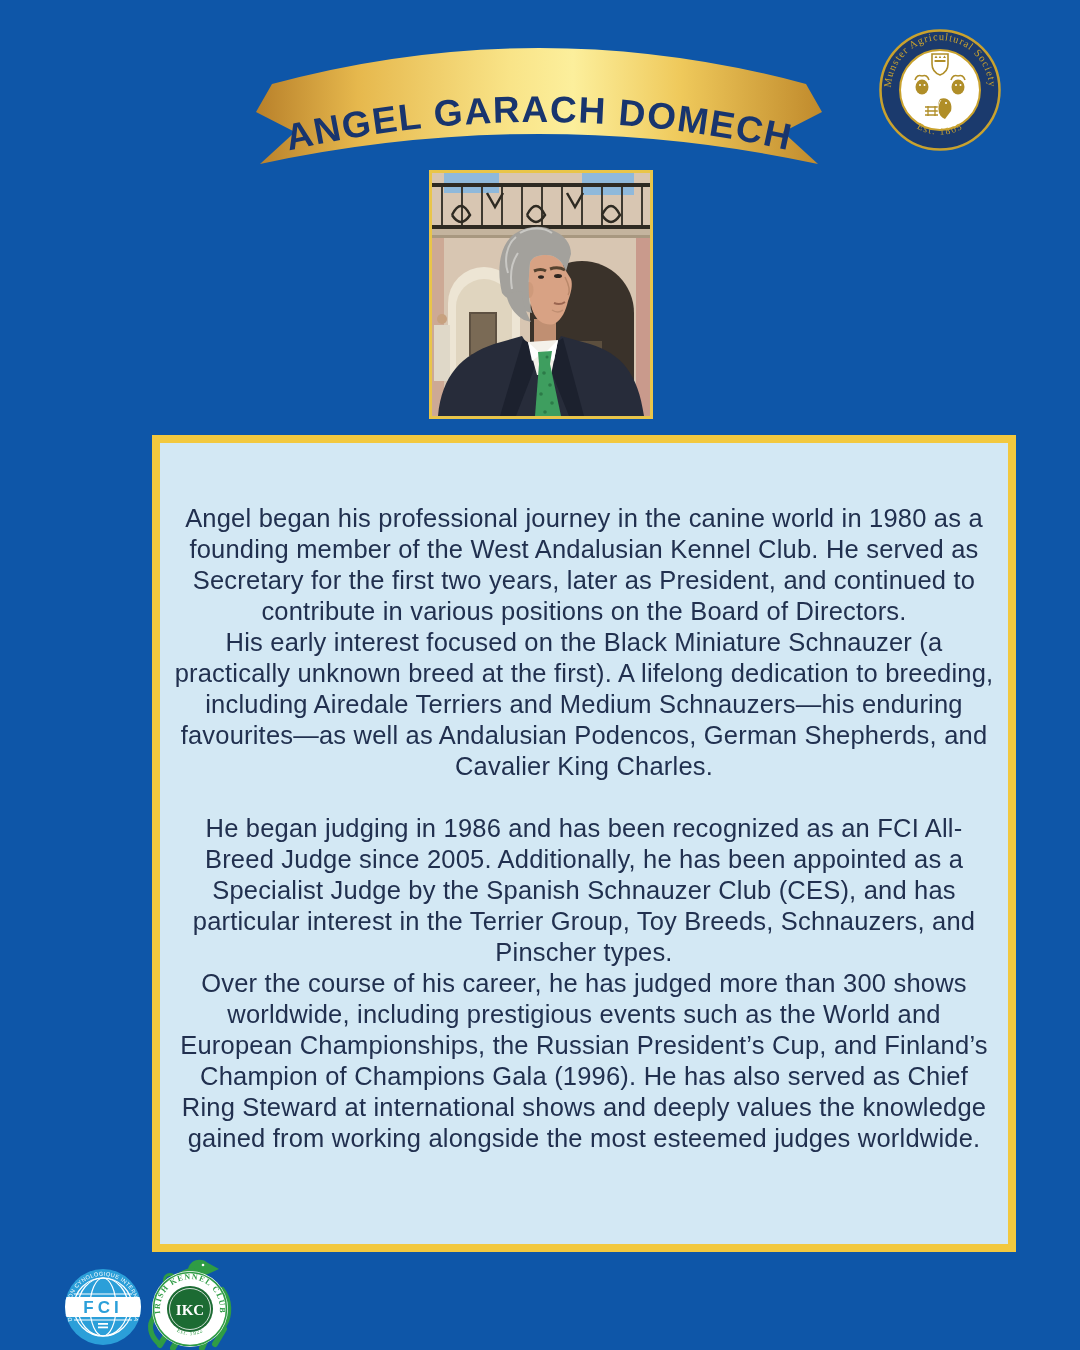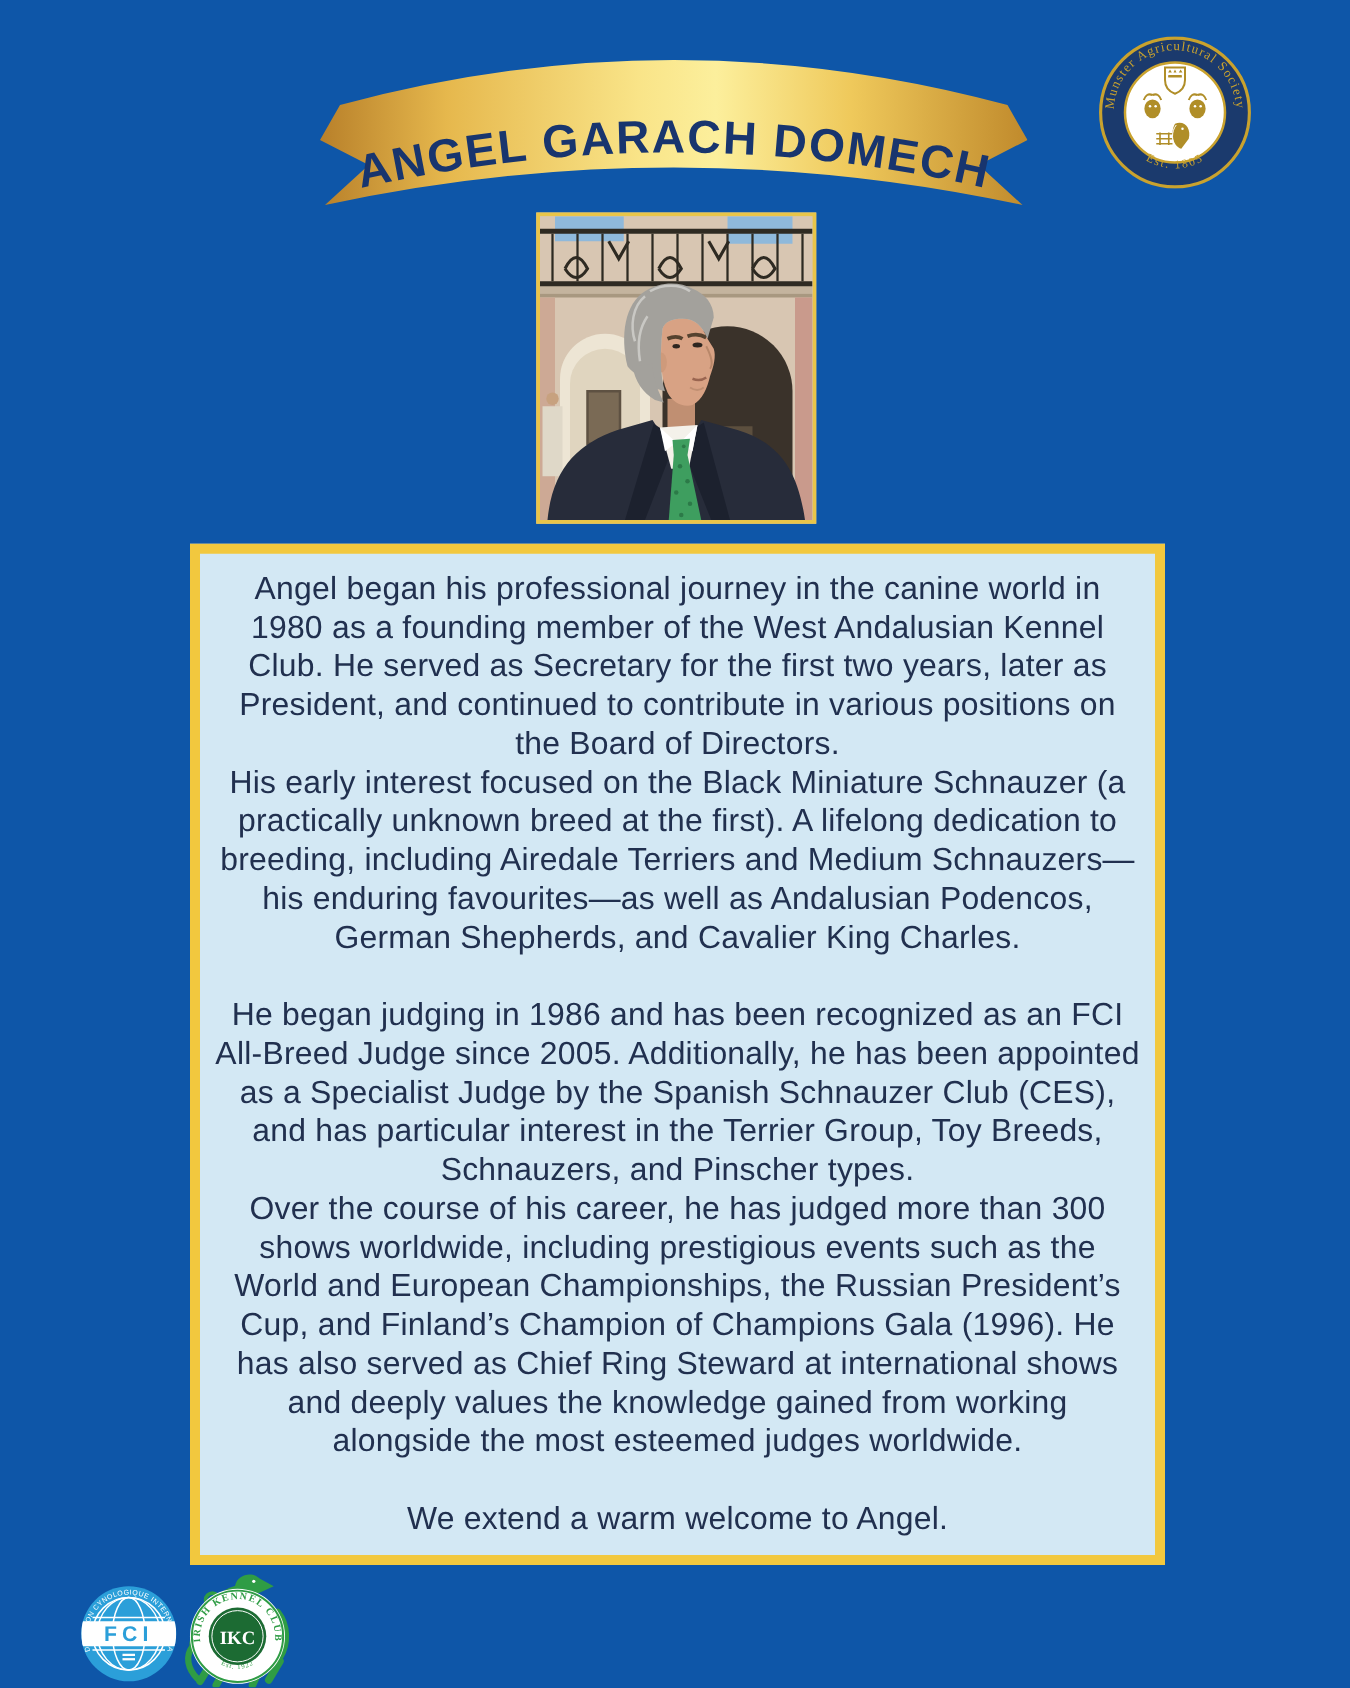--- a/index.html
+++ b/index.html
@@ -2,21 +2,21 @@
 <html><head>
 <meta charset="utf-8">
 <style>
   html,body{margin:0;padding:0;background:#0E56A8;}
   .canvas{position:relative;width:1080px;height:1350px;background:#0E56A8;overflow:hidden;
           font-family:"Liberation Sans",sans-serif;}
   .ribbon-wrap{position:absolute;left:256px;top:26px;width:566px;height:152px;}
   .munster-wrap{position:absolute;left:879px;top:29px;width:122px;height:122px;}
   .photo-frame{position:absolute;left:429px;top:170px;width:218px;height:243px;
                border:3px solid #E9C549;background:#D8C6B2;}
-  .bio-box{position:absolute;left:152px;top:435px;width:780px;min-height:817px;
+  .bio-box{position:absolute;left:152px;top:435px;width:864px;min-height:817px;
            background:#D3E8F4;border:8px solid #F2C83E;box-sizing:border-box;
            display:flex;flex-direction:column;justify-content:center;padding:10px 12px;}
   .bio-box p{margin:0;font-size:25.5px;line-height:31px;color:#21304F;text-align:center;
              font-weight:400;letter-spacing:0.2px;}
   .bio-box p.spacer{height:31px;}
   .fci-wrap{position:absolute;left:64px;top:1268px;width:78px;height:78px;}
   .ikc-wrap{position:absolute;left:140px;top:1255px;width:100px;height:96px;}
 </style>
 </head>
 <body>
@@ -153,21 +153,20 @@
   </div>
 
   <div class="bio-box">
     <div>
         <p>Angel began his professional journey in the canine world in 1980 as a founding member of the West Andalusian Kennel Club. He served as Secretary for the first two years, later as President, and continued to contribute in various positions on the Board of Directors.</p>
         <p>His early interest focused on the Black Miniature Schnauzer (a practically unknown breed at the first). A lifelong dedication to breeding, including Airedale Terriers and Medium Schnauzers—his enduring favourites—as well as Andalusian Podencos, German Shepherds, and Cavalier King Charles.</p>
         <p class="spacer"></p>
         <p>He began judging in 1986 and has been recognized as an FCI All-Breed Judge since 2005. Additionally, he has been appointed as a Specialist Judge by the Spanish Schnauzer Club (CES), and has particular interest in the Terrier Group, Toy Breeds, Schnauzers, and Pinscher types.</p>
         <p>Over the course of his career, he has judged more than 300 shows worldwide, including prestigious events such as the World and European Championships, the Russian President’s Cup, and Finland’s Champion of Champions Gala (1996). He has also served as Chief Ring Steward at international shows and deeply values the knowledge gained from working alongside the most esteemed judges worldwide.</p>
         <p class="spacer"></p>
-        <p>We extend a warm welcome to Angel.</p>
       </div>
   </div>
 
   <div class="fci-wrap">
     <svg width="78" height="78" viewBox="0 0 78 78">
       <defs>
         <clipPath id="fciClip">
             <circle cx="39" cy="39" r="38"></circle>
           </clipPath>
         <path id="fciArc" d="M 8,52 A 33,33 0 1 1 70,52" fill="none"></path>

